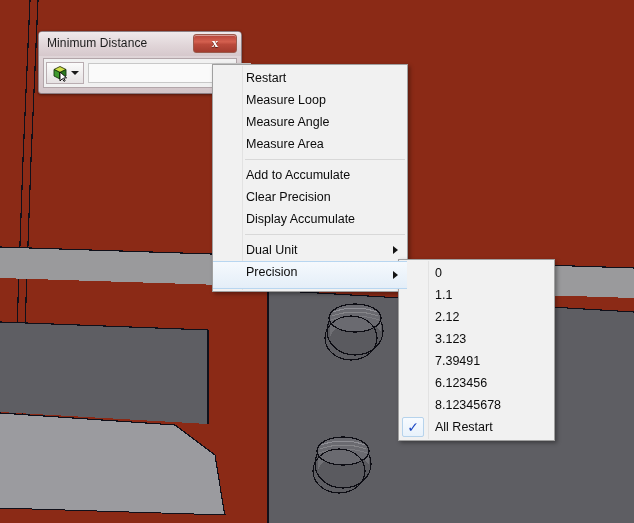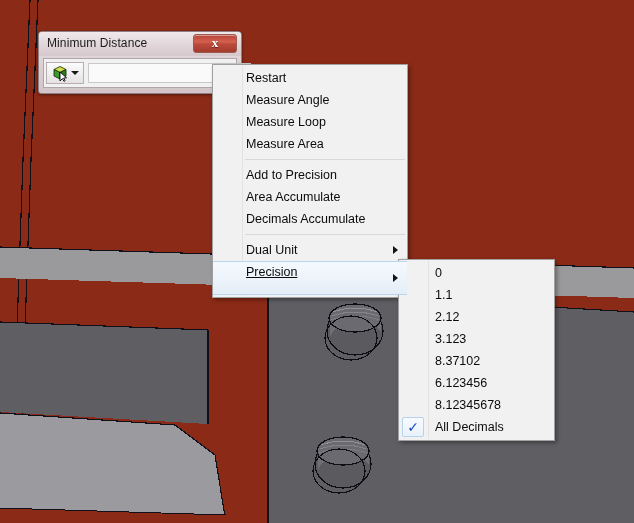--- a/index.html
+++ b/index.html
@@ -159,23 +159,22 @@
     color: #0b0b0b;
     cursor: default;
     white-space: nowrap;
     box-sizing: border-box;
     z-index: 2;
   }
   .menu-item.selected {
     background: linear-gradient(to bottom, #f5f9fd 0%, #e4eef8 100%);
     border-top: 1px solid #b8d6f0;
     border-bottom: 1px solid #b8d6f0;
-    height: 34px;
+    height: 28px;
     line-height: 20px;
-    text-decoration: underline;
   }
   .menu-sep {
     height: 1px;
     margin: 4px 2px 4px 32px;
     background: #d8d8d8;
     position: relative;
     z-index: 2;
   }
   .submenu-arrow {
     position: absolute;
@@ -291,53 +290,53 @@
         <span class="caret-down"></span>
       </div>
       <input class="value-field" type="text" value="" style="">
     </div>
   </div>
 
   <div class="context-menu">
     <div class="menu-gutter"></div>
 
     <div class="menu-item">Restart</div>
+    <div class="menu-item">Measure Loop</div>
     <div class="menu-item">Measure Angle</div>
-    <div class="menu-item">Measure Loop</div>
     <div class="menu-item">Measure Area</div>
 
     <div class="menu-sep"></div>
 
-    <div class="menu-item">Add to Precision</div>
-    <div class="menu-item">Area Accumulate</div>
-    <div class="menu-item">Decimals Accumulate</div>
+    <div class="menu-item">Add to Accumulate</div>
+    <div class="menu-item">Clear Precision</div>
+    <div class="menu-item">Display Accumulate</div>
 
     <div class="menu-sep"></div>
 
     <div class="menu-item">
       <span>Dual Unit</span>
       <span class="submenu-arrow"></span>
     </div>
     <div class="menu-item selected">
       <span>Precision</span>
       <span class="submenu-arrow"></span>
     </div>
   </div>
 
   <div class="submenu">
     <div class="menu-gutter"></div>
 
     <div class="menu-item">0</div>
     <div class="menu-item">1.1</div>
     <div class="menu-item">2.12</div>
     <div class="menu-item">3.123</div>
-    <div class="menu-item">8.37102</div>
+    <div class="menu-item">7.39491</div>
     <div class="menu-item">6.123456</div>
     <div class="menu-item">8.12345678</div>
     <div class="menu-item">
       <span class="check-box">
         <span class="check-mark">✓</span>
       </span>
-      <span>All Decimals</span>
+      <span>All Restart</span>
     </div>
   </div>
 
 </div>
 
 </body></html>

